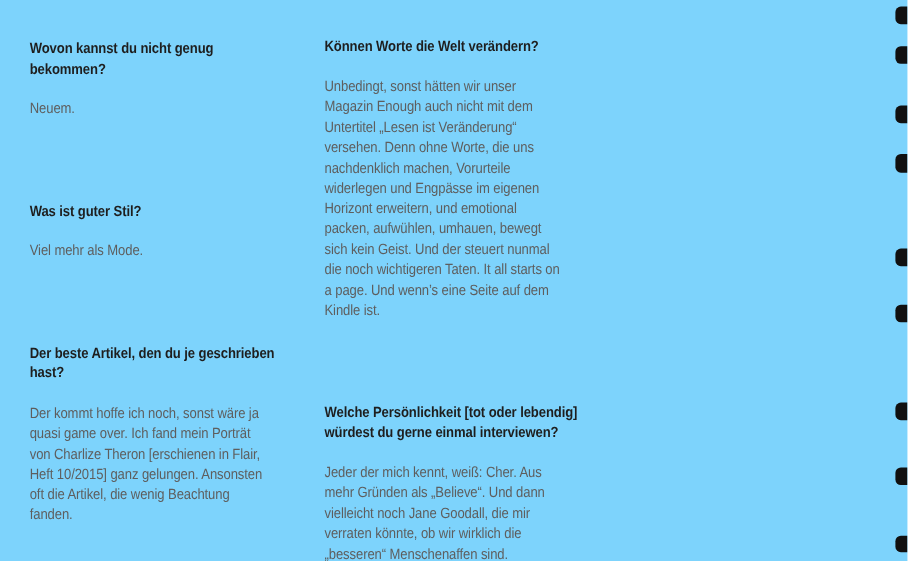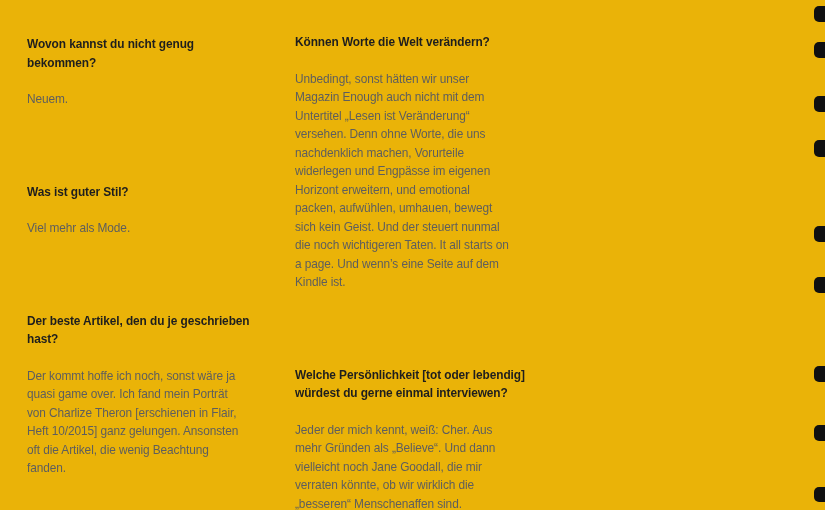--- a/index.html
+++ b/index.html
@@ -5,21 +5,21 @@
   html, body {
     margin: 0;
     padding: 0;
     background: #ffffff;
   }
   .page {
     position: relative;
     width: 825px;
     height: 510px;
     overflow: hidden;
-    background: #eab308;
+    background: #7dd3fc;
     font-family: "Liberation Sans", sans-serif;
   }
   .col {
     position: absolute;
     white-space: pre-line;
     transform: scaleX(0.88);
     transform-origin: 0 0;
   }
   .col-left  { left: 27px;  top: -1px; width: 340px; }
   .col-right { left: 295px; top: -3px; width: 340px; }

